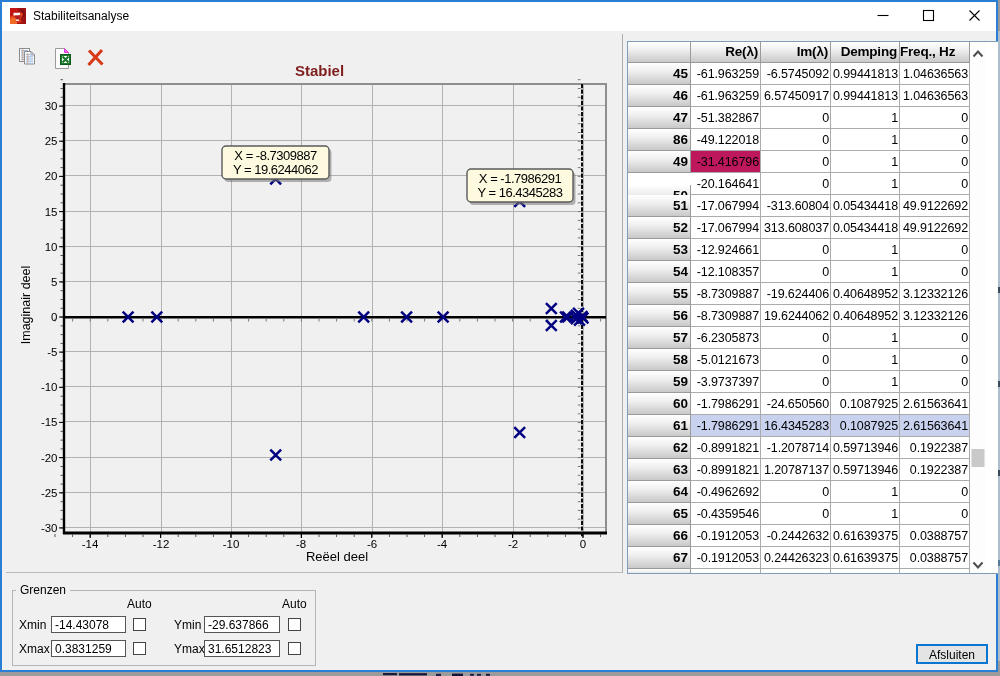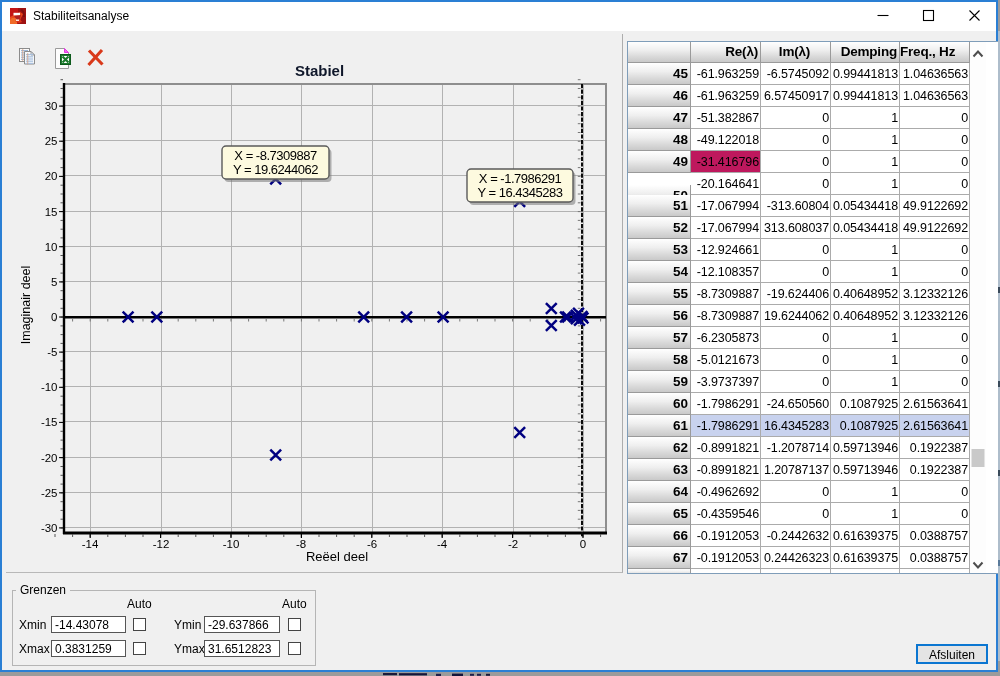--- a/index.html
+++ b/index.html
@@ -54,21 +54,21 @@
  <g>
   <path d="M55.5 4.5 h9 l4 4 v16 h-13 z" fill="#fdfdfd" stroke="#9a9a9a"></path>
   <path d="M64.5 4.5 l4 4 h-4 z" fill="#f26bf0" stroke="#e23ae0" stroke-width="1"></path>
   <rect x="60.5" y="10.5" width="10" height="10" fill="#1c7a2d" stroke="#0d5a1c"></rect>
   <rect x="62" y="12" width="7" height="7" fill="#fff"></rect>
   <path d="M62.5 12.5 l6 6 M68.5 12.5 l-6 6" stroke="#1c7a2d" stroke-width="2.2"></path>
  </g>
 
  <path d="M89 6.5 L102.5 20.5 M102 6 L88.5 21" stroke="#d9391a" stroke-width="3.1" fill="none"></path>
 </svg>
-<div style="position:absolute;left:262px;top:62px;width:115px;text-align:center;font-size:15px;font-weight:bold;color:#0f172a">Stabiel</div>
+<div style="position:absolute;left:262px;top:62px;width:115px;text-align:center;font-size:15px;font-weight:bold;color:#7f1d1d">Stabiel</div>
 <svg width="630" height="600" style="position:absolute;left:0;top:0">
     <rect x="64" y="84" width="542" height="449" fill="#f0f0f0"></rect>
     <line x1="90.5" y1="84" x2="90.5" y2="533" stroke="#b2b2b2" stroke-width="1"></line>
     <line x1="161.5" y1="84" x2="161.5" y2="533" stroke="#b2b2b2" stroke-width="1"></line>
     <line x1="231.5" y1="84" x2="231.5" y2="533" stroke="#b2b2b2" stroke-width="1"></line>
     <line x1="301.5" y1="84" x2="301.5" y2="533" stroke="#b2b2b2" stroke-width="1"></line>
     <line x1="372.5" y1="84" x2="372.5" y2="533" stroke="#b2b2b2" stroke-width="1"></line>
     <line x1="442.5" y1="84" x2="442.5" y2="533" stroke="#b2b2b2" stroke-width="1"></line>
     <line x1="513.5" y1="84" x2="513.5" y2="533" stroke="#b2b2b2" stroke-width="1"></line>
     <line x1="583.5" y1="84" x2="583.5" y2="533" stroke="#b2b2b2" stroke-width="1"></line>
@@ -326,39 +326,39 @@
     <text x="275.5" y="160" text-anchor="middle" font-size="13" letter-spacing="-0.5" fill="#000">X = -8.7309887</text>
     <text x="275.5" y="174" text-anchor="middle" font-size="13" letter-spacing="-0.5" fill="#000">Y = 19.6244062</text>
     <rect x="469.5" y="172" width="106" height="33" rx="4" fill="rgba(120,120,120,0.55)"></rect>
     <rect x="467" y="169" width="106" height="33" rx="4" fill="#fdfadf" stroke="#5a5a5a" stroke-width="1.4"></rect>
     <text x="520.0" y="183" text-anchor="middle" font-size="13" letter-spacing="-0.5" fill="#000">X = -1.7986291</text>
     <text x="520.0" y="197" text-anchor="middle" font-size="13" letter-spacing="-0.5" fill="#000">Y = 16.4345283</text>
   </svg>
 <div style="position:absolute;left:627px;top:41px;width:402px;height:533px;border:1px solid #7f9db9;background:#fff;box-sizing:border-box;overflow:hidden">
     <div style="position:absolute;box-sizing:border-box;left:0px;top:0px;width:63px;height:21px;background:linear-gradient(#ffffff,#efefef 40%,#dadada 72%,#c9c9c9);border-right:1px solid #9a9a9a;border-bottom:1px solid #9a9a9a;font-weight:bold;font-size:13.5px;text-align:right;padding:2px 2px 0 0;letter-spacing:-0.2px"></div>
     <div style="position:absolute;box-sizing:border-box;left:63px;top:0px;width:70px;height:21px;background:linear-gradient(#ffffff,#efefef 40%,#dadada 72%,#c9c9c9);border-right:1px solid #9a9a9a;border-bottom:1px solid #9a9a9a;font-weight:bold;font-size:13.5px;text-align:right;padding:2px 2px 0 0;letter-spacing:-0.2px">Re(λ)</div>
-    <div style="position:absolute;box-sizing:border-box;left:133px;top:0px;width:70px;height:21px;background:linear-gradient(#ffffff,#efefef 40%,#dadada 72%,#c9c9c9);border-right:1px solid #9a9a9a;border-bottom:1px solid #9a9a9a;font-weight:bold;font-size:13.5px;text-align:center;padding:2px 2px 0 0;letter-spacing:-0.2px">Im(λ)</div>
+    <div style="position:absolute;box-sizing:border-box;left:133px;top:0px;width:70px;height:21px;background:linear-gradient(#ffffff,#efefef 40%,#dadada 72%,#c9c9c9);border-right:1px solid #9a9a9a;border-bottom:1px solid #9a9a9a;font-weight:bold;font-size:13.5px;text-align:right;padding:2px 2px 0 0;letter-spacing:-0.2px">Im(λ)</div>
     <div style="position:absolute;box-sizing:border-box;left:203px;top:0px;width:69px;height:21px;background:linear-gradient(#ffffff,#efefef 40%,#dadada 72%,#c9c9c9);border-right:1px solid #9a9a9a;border-bottom:1px solid #9a9a9a;font-weight:bold;font-size:13.5px;text-align:right;padding:2px 2px 0 0;letter-spacing:-0.2px">Demping</div>
     <div style="position:absolute;box-sizing:border-box;left:272px;top:0px;width:70px;height:21px;background:linear-gradient(#ffffff,#efefef 40%,#dadada 72%,#c9c9c9);border-right:1px solid #9a9a9a;border-bottom:1px solid #9a9a9a;font-weight:bold;font-size:13.5px;padding:2px 2px 0 0;letter-spacing:-0.2px">Freq., Hz</div>
     <div style="position:absolute;box-sizing:border-box;left:0px;top:21px;width:63px;height:22px;background:linear-gradient(#ffffff,#efefef 40%,#dadada 72%,#c9c9c9);border-right:1px solid #9a9a9a;border-bottom:1px solid #9a9a9a;font-weight:bold;font-size:13.5px;text-align:right;padding:3px 2px 0 0">45</div>
     <div style="position:absolute;box-sizing:border-box;left:63px;top:21px;width:70px;height:22px;background:#fff;border-right:1px solid #ababab;border-bottom:1px solid #ababab;font-size:12.5px;letter-spacing:-0.1px;text-align:right;padding:4px 1px 0 0">-61.963259</div>
     <div style="position:absolute;box-sizing:border-box;left:133px;top:21px;width:70px;height:22px;background:#fff;border-right:1px solid #ababab;border-bottom:1px solid #ababab;font-size:12.5px;letter-spacing:-0.1px;text-align:right;padding:4px 1px 0 0">-6.5745092</div>
     <div style="position:absolute;box-sizing:border-box;left:203px;top:21px;width:69px;height:22px;background:#fff;border-right:1px solid #ababab;border-bottom:1px solid #ababab;font-size:12.5px;letter-spacing:-0.1px;text-align:right;padding:4px 1px 0 0">0.99441813</div>
     <div style="position:absolute;box-sizing:border-box;left:272px;top:21px;width:70px;height:22px;background:#fff;border-right:1px solid #ababab;border-bottom:1px solid #ababab;font-size:12.5px;letter-spacing:-0.1px;text-align:right;padding:4px 1px 0 0">1.04636563</div>
     <div style="position:absolute;box-sizing:border-box;left:0px;top:43px;width:63px;height:22px;background:linear-gradient(#ffffff,#efefef 40%,#dadada 72%,#c9c9c9);border-right:1px solid #9a9a9a;border-bottom:1px solid #9a9a9a;font-weight:bold;font-size:13.5px;text-align:right;padding:3px 2px 0 0">46</div>
     <div style="position:absolute;box-sizing:border-box;left:63px;top:43px;width:70px;height:22px;background:#fff;border-right:1px solid #ababab;border-bottom:1px solid #ababab;font-size:12.5px;letter-spacing:-0.1px;text-align:right;padding:4px 1px 0 0">-61.963259</div>
     <div style="position:absolute;box-sizing:border-box;left:133px;top:43px;width:70px;height:22px;background:#fff;border-right:1px solid #ababab;border-bottom:1px solid #ababab;font-size:12.5px;letter-spacing:-0.1px;text-align:right;padding:4px 1px 0 0">6.57450917</div>
     <div style="position:absolute;box-sizing:border-box;left:203px;top:43px;width:69px;height:22px;background:#fff;border-right:1px solid #ababab;border-bottom:1px solid #ababab;font-size:12.5px;letter-spacing:-0.1px;text-align:right;padding:4px 1px 0 0">0.99441813</div>
     <div style="position:absolute;box-sizing:border-box;left:272px;top:43px;width:70px;height:22px;background:#fff;border-right:1px solid #ababab;border-bottom:1px solid #ababab;font-size:12.5px;letter-spacing:-0.1px;text-align:right;padding:4px 1px 0 0">1.04636563</div>
     <div style="position:absolute;box-sizing:border-box;left:0px;top:65px;width:63px;height:22px;background:linear-gradient(#ffffff,#efefef 40%,#dadada 72%,#c9c9c9);border-right:1px solid #9a9a9a;border-bottom:1px solid #9a9a9a;font-weight:bold;font-size:13.5px;text-align:right;padding:3px 2px 0 0">47</div>
     <div style="position:absolute;box-sizing:border-box;left:63px;top:65px;width:70px;height:22px;background:#fff;border-right:1px solid #ababab;border-bottom:1px solid #ababab;font-size:12.5px;letter-spacing:-0.1px;text-align:right;padding:4px 1px 0 0">-51.382867</div>
     <div style="position:absolute;box-sizing:border-box;left:133px;top:65px;width:70px;height:22px;background:#fff;border-right:1px solid #ababab;border-bottom:1px solid #ababab;font-size:12.5px;letter-spacing:-0.1px;text-align:right;padding:4px 1px 0 0">0</div>
     <div style="position:absolute;box-sizing:border-box;left:203px;top:65px;width:69px;height:22px;background:#fff;border-right:1px solid #ababab;border-bottom:1px solid #ababab;font-size:12.5px;letter-spacing:-0.1px;text-align:right;padding:4px 1px 0 0">1</div>
     <div style="position:absolute;box-sizing:border-box;left:272px;top:65px;width:70px;height:22px;background:#fff;border-right:1px solid #ababab;border-bottom:1px solid #ababab;font-size:12.5px;letter-spacing:-0.1px;text-align:right;padding:4px 1px 0 0">0</div>
-    <div style="position:absolute;box-sizing:border-box;left:0px;top:87px;width:63px;height:22px;background:linear-gradient(#ffffff,#efefef 40%,#dadada 72%,#c9c9c9);border-right:1px solid #9a9a9a;border-bottom:1px solid #9a9a9a;font-weight:bold;font-size:13.5px;text-align:right;padding:3px 2px 0 0">48</div>
+    <div style="position:absolute;box-sizing:border-box;left:0px;top:87px;width:63px;height:22px;background:linear-gradient(#ffffff,#efefef 40%,#dadada 72%,#c9c9c9);border-right:1px solid #9a9a9a;border-bottom:1px solid #9a9a9a;font-weight:bold;font-size:13.5px;text-align:right;padding:3px 2px 0 0">86</div>
     <div style="position:absolute;box-sizing:border-box;left:63px;top:87px;width:70px;height:22px;background:#fff;border-right:1px solid #ababab;border-bottom:1px solid #ababab;font-size:12.5px;letter-spacing:-0.1px;text-align:right;padding:4px 1px 0 0">-49.122018</div>
     <div style="position:absolute;box-sizing:border-box;left:133px;top:87px;width:70px;height:22px;background:#fff;border-right:1px solid #ababab;border-bottom:1px solid #ababab;font-size:12.5px;letter-spacing:-0.1px;text-align:right;padding:4px 1px 0 0">0</div>
     <div style="position:absolute;box-sizing:border-box;left:203px;top:87px;width:69px;height:22px;background:#fff;border-right:1px solid #ababab;border-bottom:1px solid #ababab;font-size:12.5px;letter-spacing:-0.1px;text-align:right;padding:4px 1px 0 0">1</div>
     <div style="position:absolute;box-sizing:border-box;left:272px;top:87px;width:70px;height:22px;background:#fff;border-right:1px solid #ababab;border-bottom:1px solid #ababab;font-size:12.5px;letter-spacing:-0.1px;text-align:right;padding:4px 1px 0 0">0</div>
     <div style="position:absolute;box-sizing:border-box;left:0px;top:109px;width:63px;height:22px;background:linear-gradient(#ffffff,#efefef 40%,#dadada 72%,#c9c9c9);border-right:1px solid #9a9a9a;border-bottom:1px solid #9a9a9a;font-weight:bold;font-size:13.5px;text-align:right;padding:3px 2px 0 0">49</div>
     <div style="position:absolute;box-sizing:border-box;left:63px;top:109px;width:70px;height:22px;background:#be185d;border-right:1px solid #ababab;border-bottom:1px solid #ababab;font-size:12.5px;letter-spacing:-0.1px;text-align:right;padding:4px 1px 0 0">-31.416796</div>
     <div style="position:absolute;box-sizing:border-box;left:133px;top:109px;width:70px;height:22px;background:#fff;border-right:1px solid #ababab;border-bottom:1px solid #ababab;font-size:12.5px;letter-spacing:-0.1px;text-align:right;padding:4px 1px 0 0">0</div>
     <div style="position:absolute;box-sizing:border-box;left:203px;top:109px;width:69px;height:22px;background:#fff;border-right:1px solid #ababab;border-bottom:1px solid #ababab;font-size:12.5px;letter-spacing:-0.1px;text-align:right;padding:4px 1px 0 0">1</div>
     <div style="position:absolute;box-sizing:border-box;left:272px;top:109px;width:70px;height:22px;background:#fff;border-right:1px solid #ababab;border-bottom:1px solid #ababab;font-size:12.5px;letter-spacing:-0.1px;text-align:right;padding:4px 1px 0 0">0</div>
     <div style="position:absolute;box-sizing:border-box;left:0px;top:143px;width:63px;height:22px;background:linear-gradient(#ffffff,#efefef 40%,#dadada 72%,#c9c9c9);border-right:1px solid #9a9a9a;border-bottom:1px solid #9a9a9a;font-weight:bold;font-size:13.5px;text-align:right;padding:3px 2px 0 0">50</div>

